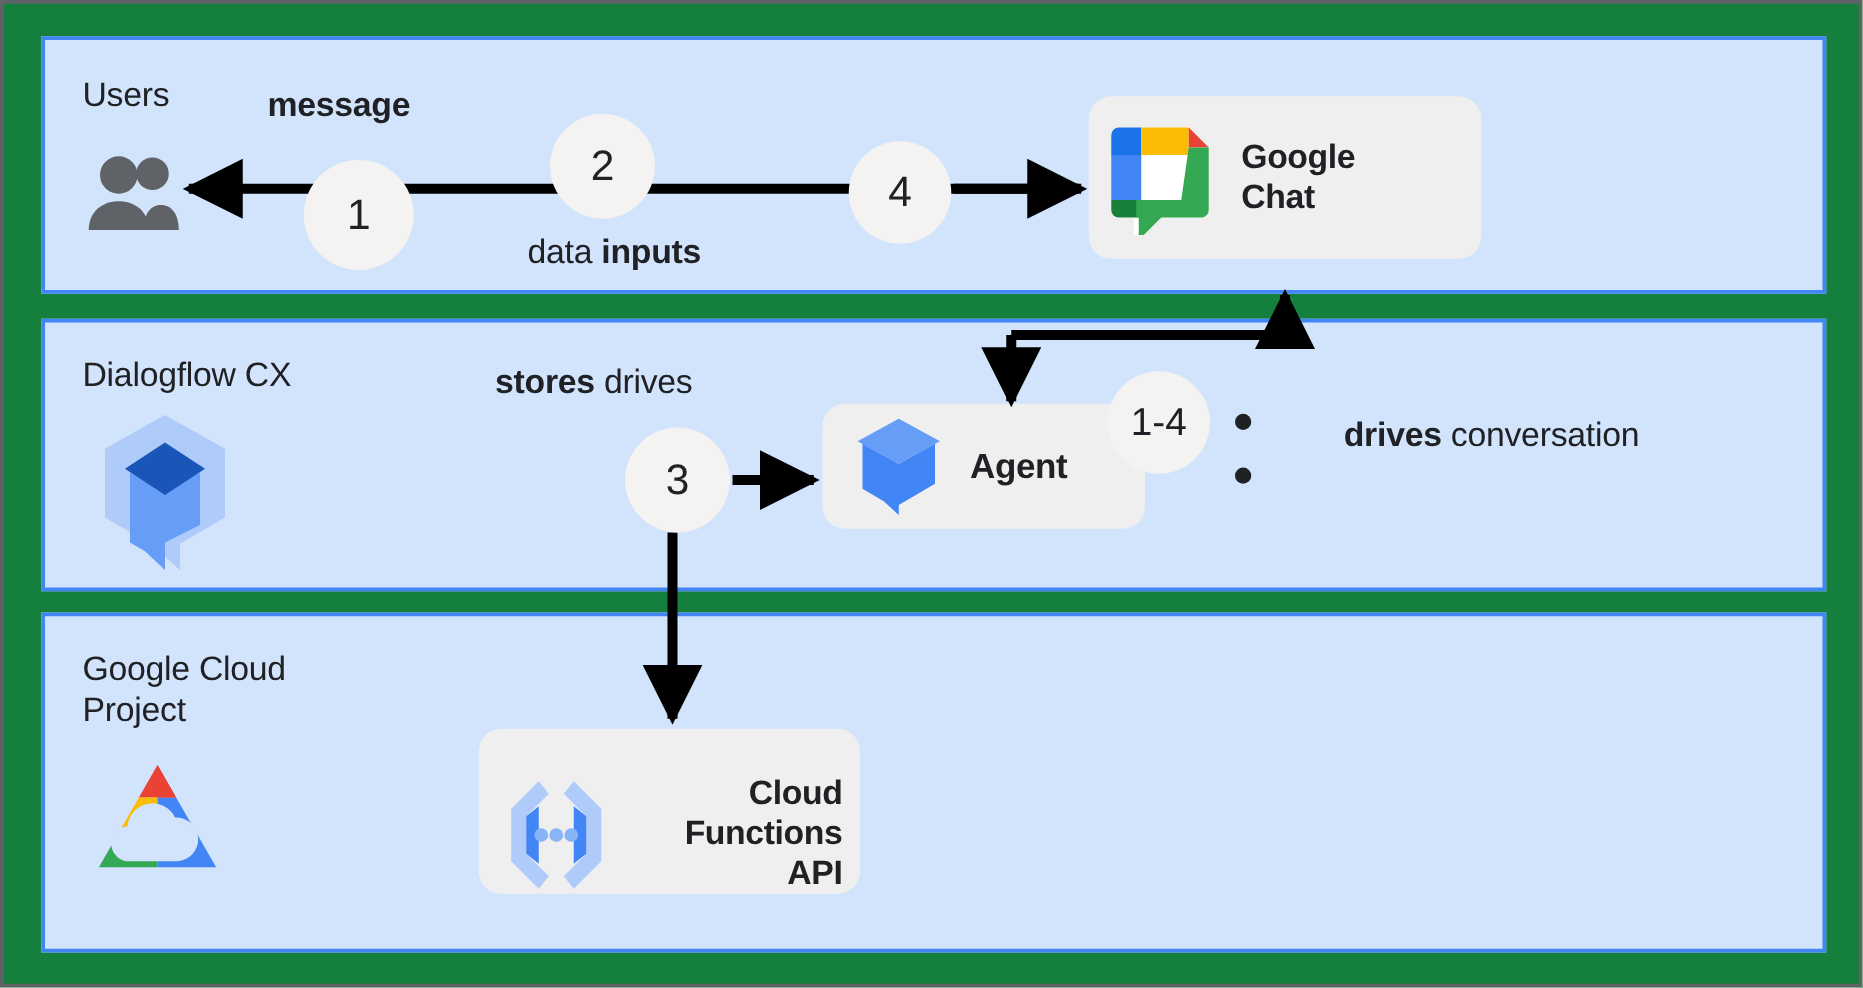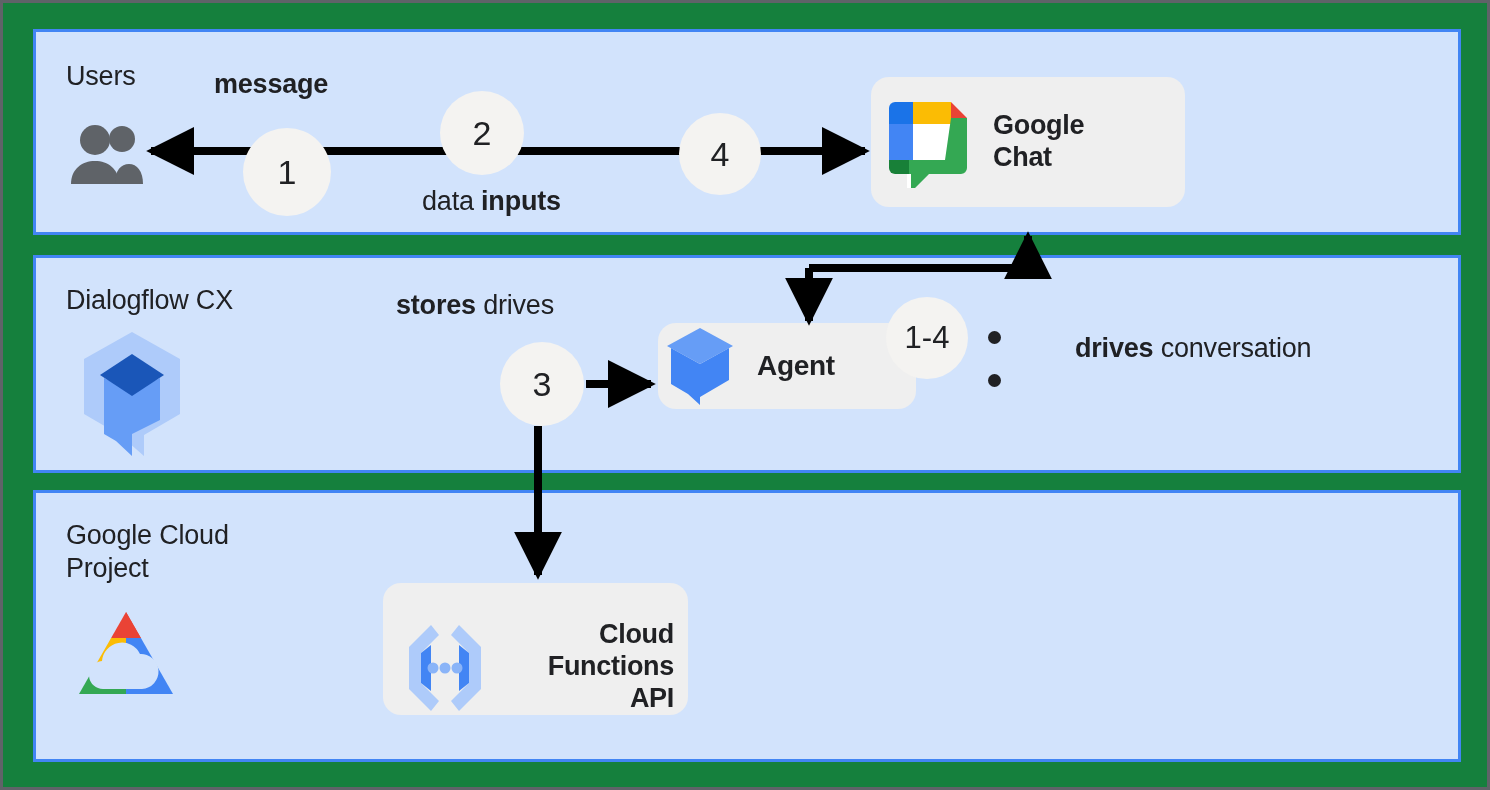--- a/index.html
+++ b/index.html
@@ -52,21 +52,21 @@
     color: #202124;
     font-size: 27px;
     line-height: 1.18;
     white-space: pre-line;
     letter-spacing: -0.3px;
   }
 
   #card-chat  { left: 868px; top: 74px;  width: 314px; height: 130px; padding-left: 12px; }
   #card-chat .card-label { margin-left: 18px; }
 
-  #card-agent { left: 655px; top: 320px; width: 258px; height: 86px; padding-left: 5px; }
+  #card-agent { left: 655px; top: 320px; width: 258px; height: 100px; padding-left: 24px; }
   #card-agent .card-label { margin-left: 20px; font-size: 28px; }
 
   #card-cf    { left: 380px; top: 580px; width: 305px; height: 132px; padding-left: 18px; align-items: flex-end; }
   #card-cf .card-label { margin-left: 14px; text-align: right; flex: 1; margin-right: 14px; font-size: 27px; }
 
   
   .step {
     position: absolute;
     background: #f4f3f1;
     border-radius: 50%;

